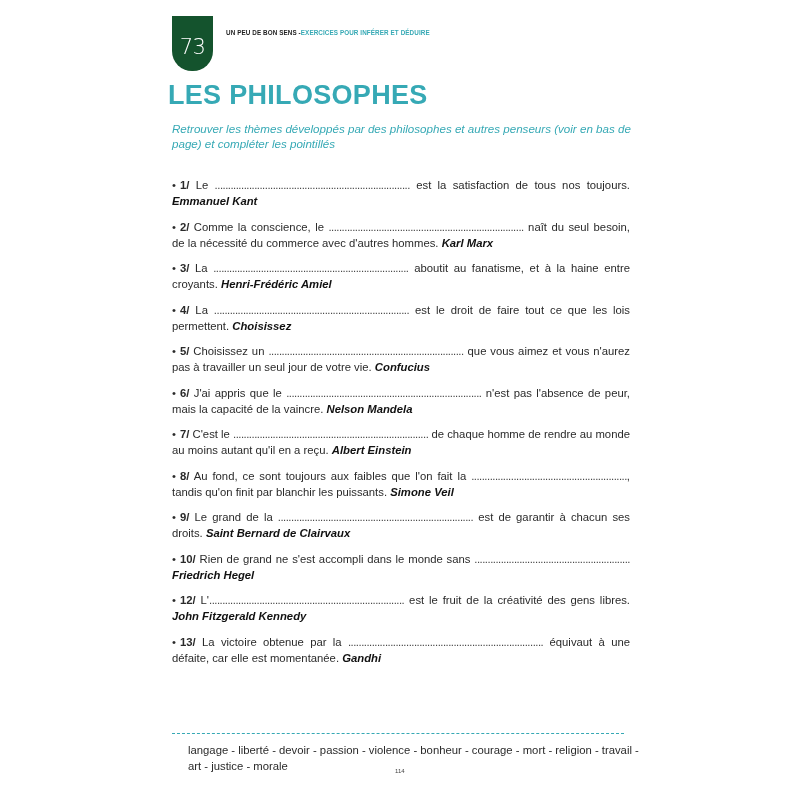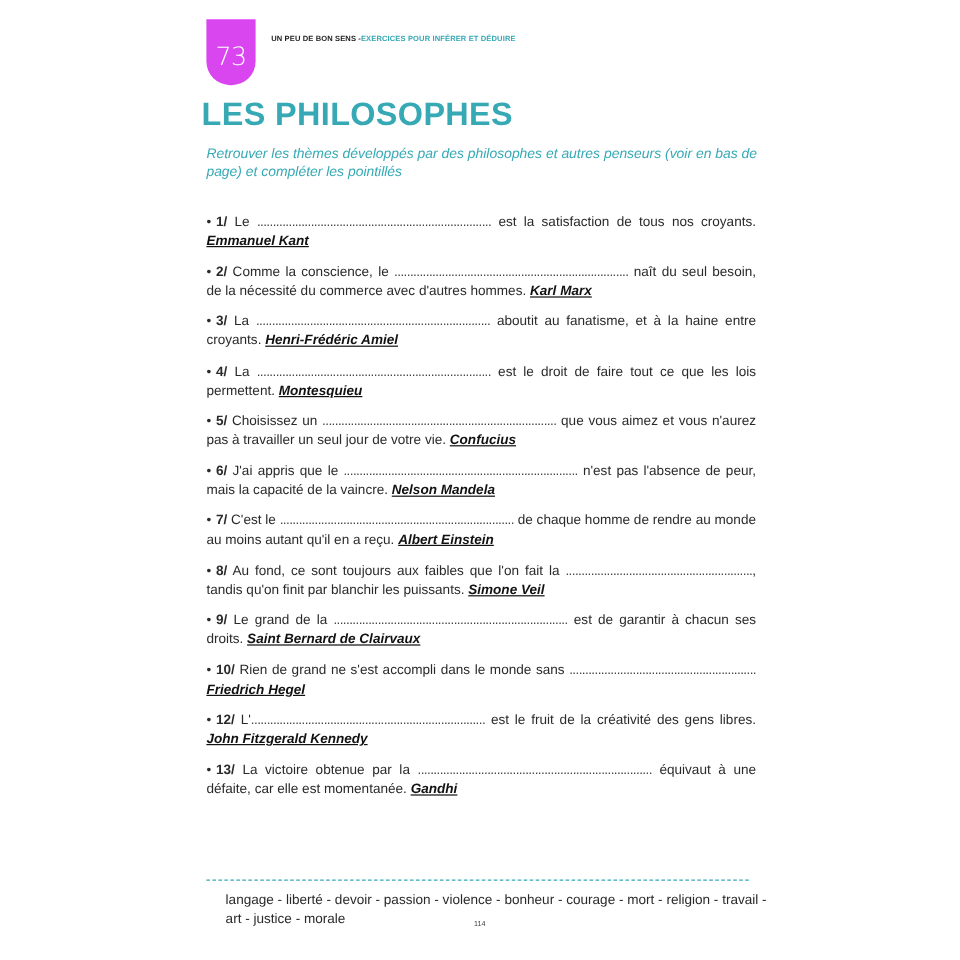--- a/index.html
+++ b/index.html
@@ -1,21 +1,21 @@
 <!DOCTYPE html>
 <html><head>
 <meta charset="utf-8">
 <style>
   * { margin: 0; padding: 0; box-sizing: border-box; }
   html, body { width: 800px; height: 800px; background: #ffffff; overflow: hidden; }
   body { position: relative; font-family: "Liberation Sans", sans-serif; color: #2a2a2a; }
 
   .badge {
     position: absolute; left: 172px; top: 16px; width: 41px; height: 55px;
-    background: #d946ef; border-radius: 0 0 20px 20px;
+    background: #14532d; border-radius: 0 0 20px 20px;
     color: #ffffff; font-family: "DejaVu Sans", sans-serif; font-weight: 300;
     font-size: 21px; text-align: center; padding-top: 19px; letter-spacing: -0.5px;
   }
   .running-head {
     position: absolute; left: 226px; top: 29px; font-size: 6.3px; font-weight: bold;
     letter-spacing: 0.1px; white-space: nowrap;
   }
   .running-head .a { color: #1e1e1e; }
   .running-head .b { color: #36a9b5; }
 
@@ -25,21 +25,21 @@
   }
   .subtitle {
     position: absolute; left: 172px; top: 121px; width: 460px; font-size: 11.6px;
     font-style: italic; color: #36a9b5; line-height: 15px;
   }
 
   .items { position: absolute; left: 172px; top: 177px; width: 458px; }
   .item { font-size: 11.3px; line-height: 16px; height: 41.5px; text-align: justify; }
   .item .bullet { margin-right: 4px; }
   .item .num { font-weight: bold; }
-  .item .author { font-weight: bold; font-style: italic; color: #111; text-decoration: underline; }
+  .item .author { font-weight: bold; font-style: italic; color: #111; }
   .item .blank { letter-spacing: -0.5px; color: #444; }
 
   .divider {
     position: absolute; left: 172px; top: 733px; width: 452px; height: 0;
     border-top: 1.5px dashed #36a9b5;
   }
   .wordbank {
     position: absolute; left: 188px; top: 742px; width: 460px; font-size: 11.3px;
     line-height: 16px; color: #2a2a2a;
   }
@@ -52,24 +52,24 @@
 
 <div class="badge">73</div>
 <div class="running-head">
   <span class="a">UN PEU DE BON SENS</span><span class="a"> -</span><span class="b">EXERCICES POUR INFÉRER ET DÉDUIRE</span>
 </div>
 
 <h1 class="title">LES PHILOSOPHES</h1>
 <p class="subtitle">Retrouver les thèmes développés par des philosophes et autres penseurs (voir en bas de page) et compléter les pointillés</p>
 
 <div class="items" id="items">
-    <p class="item"><span class="bullet">•</span><span class="num">1/</span> <span class="before">Le </span><span class="blank">..........................................................................</span><span class="after"> est la satisfaction de tous nos croyants. </span><span class="author">Emmanuel Kant</span></p>
+    <p class="item"><span class="bullet">•</span><span class="num">1/</span> <span class="before">Le </span><span class="blank">..........................................................................</span><span class="after"> est la satisfaction de tous nos toujours. </span><span class="author">Emmanuel Kant</span></p>
     <p class="item"><span class="bullet">•</span><span class="num">2/</span> <span class="before">Comme la conscience, le </span><span class="blank">..........................................................................</span><span class="after"> naît du seul besoin, de la nécessité du commerce avec d'autres hommes. </span><span class="author">Karl Marx</span></p>
     <p class="item"><span class="bullet">•</span><span class="num">3/</span> <span class="before">La </span><span class="blank">..........................................................................</span><span class="after"> aboutit au fanatisme, et à la haine entre croyants. </span><span class="author">Henri-Frédéric Amiel</span></p>
-    <p class="item"><span class="bullet">•</span><span class="num">4/</span> <span class="before">La </span><span class="blank">..........................................................................</span><span class="after"> est le droit de faire tout ce que les lois permettent. </span><span class="author">Montesquieu</span></p>
+    <p class="item"><span class="bullet">•</span><span class="num">4/</span> <span class="before">La </span><span class="blank">..........................................................................</span><span class="after"> est le droit de faire tout ce que les lois permettent. </span><span class="author">Choisissez</span></p>
     <p class="item"><span class="bullet">•</span><span class="num">5/</span> <span class="before">Choisissez un </span><span class="blank">..........................................................................</span><span class="after"> que vous aimez et vous n'aurez pas à travailler un seul jour de votre vie. </span><span class="author">Confucius</span></p>
     <p class="item"><span class="bullet">•</span><span class="num">6/</span> <span class="before">J'ai appris que le </span><span class="blank">..........................................................................</span><span class="after"> n'est pas l'absence de peur, mais la capacité de la vaincre. </span><span class="author">Nelson Mandela</span></p>
     <p class="item"><span class="bullet">•</span><span class="num">7/</span> <span class="before">C'est le </span><span class="blank">..........................................................................</span><span class="after"> de chaque homme de rendre au monde au moins autant qu'il en a reçu. </span><span class="author">Albert Einstein</span></p>
     <p class="item"><span class="bullet">•</span><span class="num">8/</span> <span class="before">Au fond, ce sont toujours aux faibles que l'on fait la </span><span class="blank">...........................................................</span><span class="after">, tandis qu'on finit par blanchir les puissants. </span><span class="author">Simone Veil</span></p>
     <p class="item"><span class="bullet">•</span><span class="num">9/</span> <span class="before">Le grand de la </span><span class="blank">..........................................................................</span><span class="after"> est de garantir à chacun ses droits. </span><span class="author">Saint Bernard de Clairvaux</span></p>
     <p class="item"><span class="bullet">•</span><span class="num">10/</span> <span class="before">Rien de grand ne s'est accompli dans le monde sans </span><span class="blank">...........................................................</span><span class="after"> </span><span class="author">Friedrich Hegel</span></p>
     <p class="item"><span class="bullet">•</span><span class="num">12/</span> <span class="before">L'</span><span class="blank">..........................................................................</span><span class="after"> est le fruit de la créativité des gens libres. </span><span class="author">John Fitzgerald Kennedy</span></p>
     <p class="item"><span class="bullet">•</span><span class="num">13/</span> <span class="before">La victoire obtenue par la </span><span class="blank">..........................................................................</span><span class="after"> équivaut à une défaite, car elle est momentanée. </span><span class="author">Gandhi</span></p>
   </div>
 

